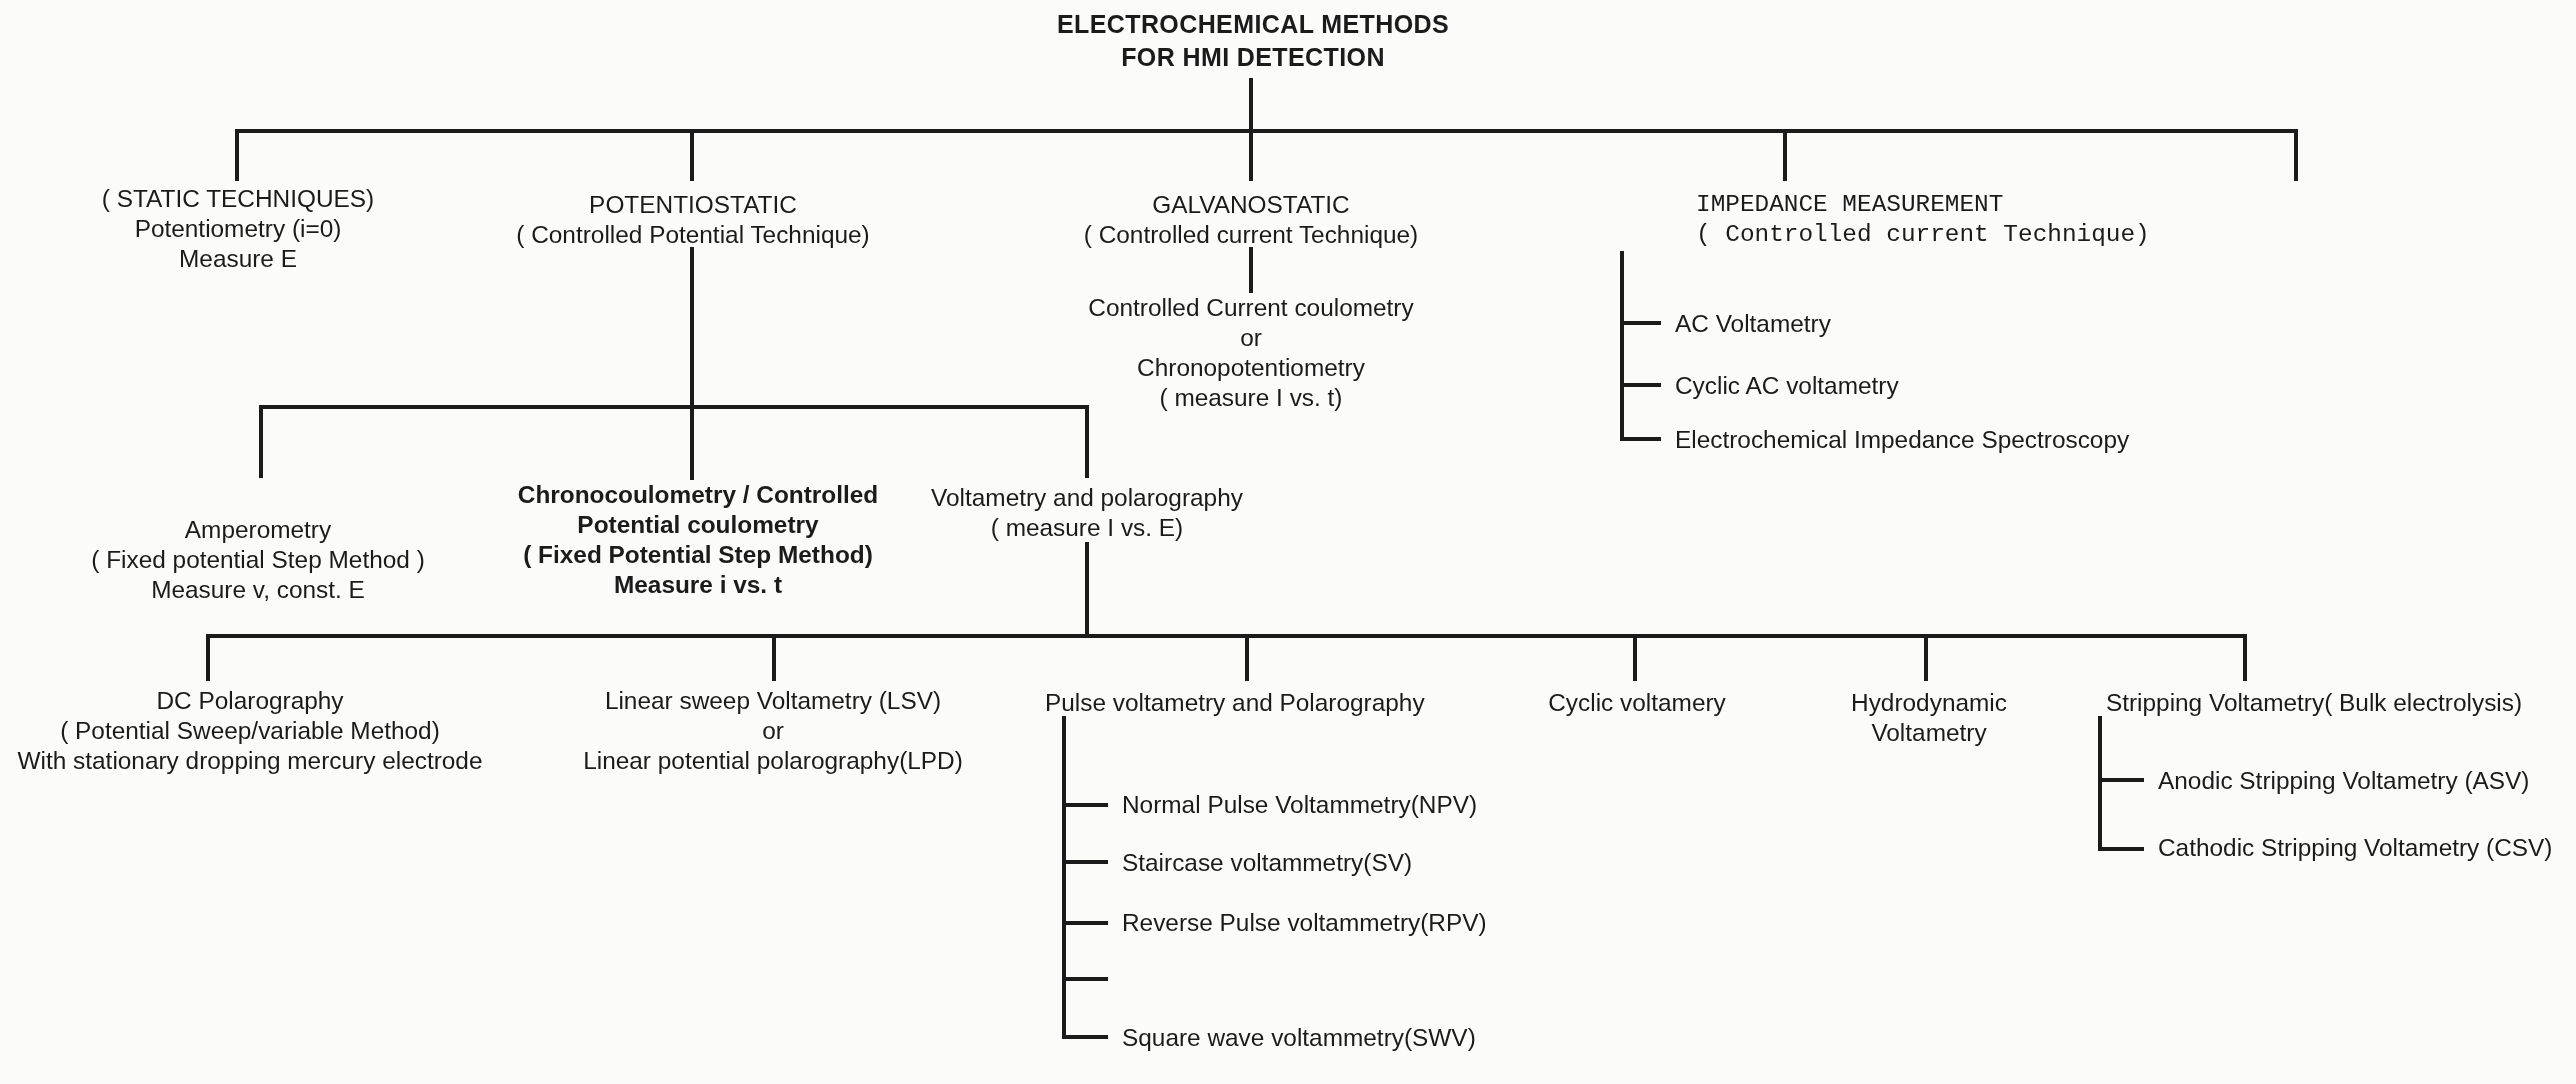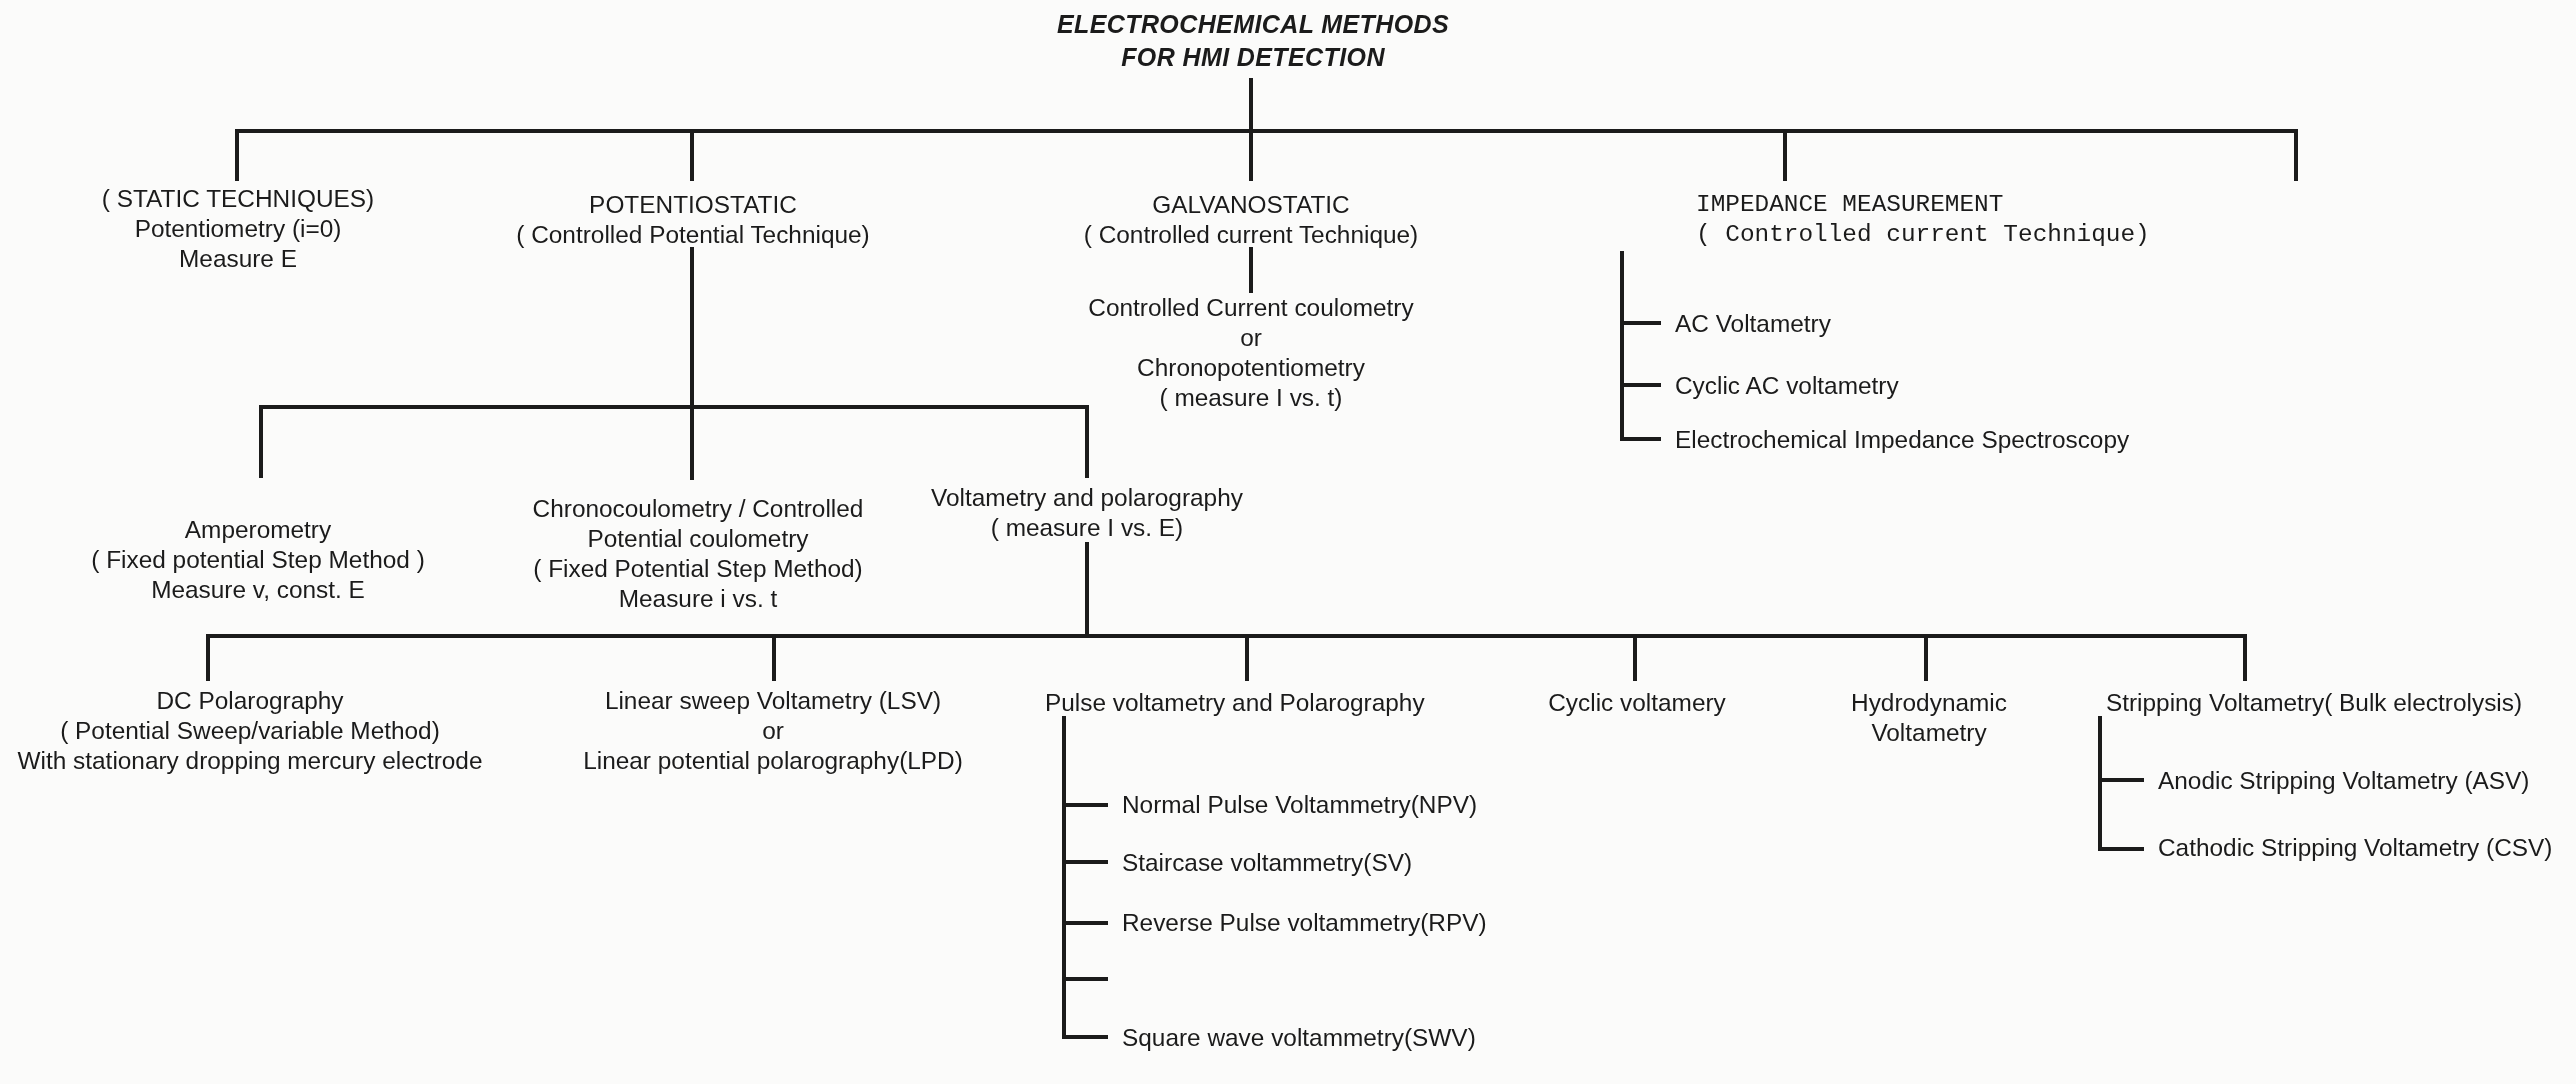--- a/index.html
+++ b/index.html
@@ -13,21 +13,21 @@
   .node {
     position:absolute;
     white-space:pre;
     font-size:24.4px;
     line-height:30px;
     text-align:center;
     color:#1b1b1b;
   }
   .center { transform:translateX(-50%); }
   .leftalign { text-align:left; }
-  .title { font-weight:bold; font-size:25px; line-height:33px; letter-spacing:0.4px;font-style:italic; }
+  .title { font-weight:bold; font-size:25px; line-height:33px; letter-spacing:0.4px; }
   .vline, .hline { position:absolute; background:#1b1b1b; }
   .vline { width:4.1px; }
   .hline { height:4.1px; }
 </style>
 </head>
 <body>
 
 <div id="diagram">
 
   <div class="vline" style="left:1249px; top:78px;  height:54px;"></div>
@@ -93,21 +93,21 @@
 
   <div class="node leftalign" style="left:1675px; top:309px;">AC Voltametry</div>
   <div class="node leftalign" style="left:1675px; top:371px;">Cyclic AC voltametry</div>
   <div class="node leftalign" style="left:1675px; top:425px;">Electrochemical Impedance Spectroscopy</div>
 
 
   <div class="node center" style="left:258px; top:483px;margin-top:32px;">Amperometry
 ( Fixed potential Step Method )
 Measure v, const. E</div>
 
-  <div class="node center" style="left:698px; top:494px;">Chronocoulometry / Controlled
+  <div class="node center" style="left:698px; top:480px;font-weight:bold;">Chronocoulometry / Controlled
 Potential coulometry
 ( Fixed Potential Step Method)
 Measure i vs. t</div>
 
   <div class="node center" style="left:1087px; top:483px;">Voltametry and polarography
 ( measure I vs. E)</div>
 
   <div class="node center" style="left:250px; top:686px;">DC Polarography
 ( Potential Sweep/variable Method)
 With stationary dropping mercury electrode</div>

